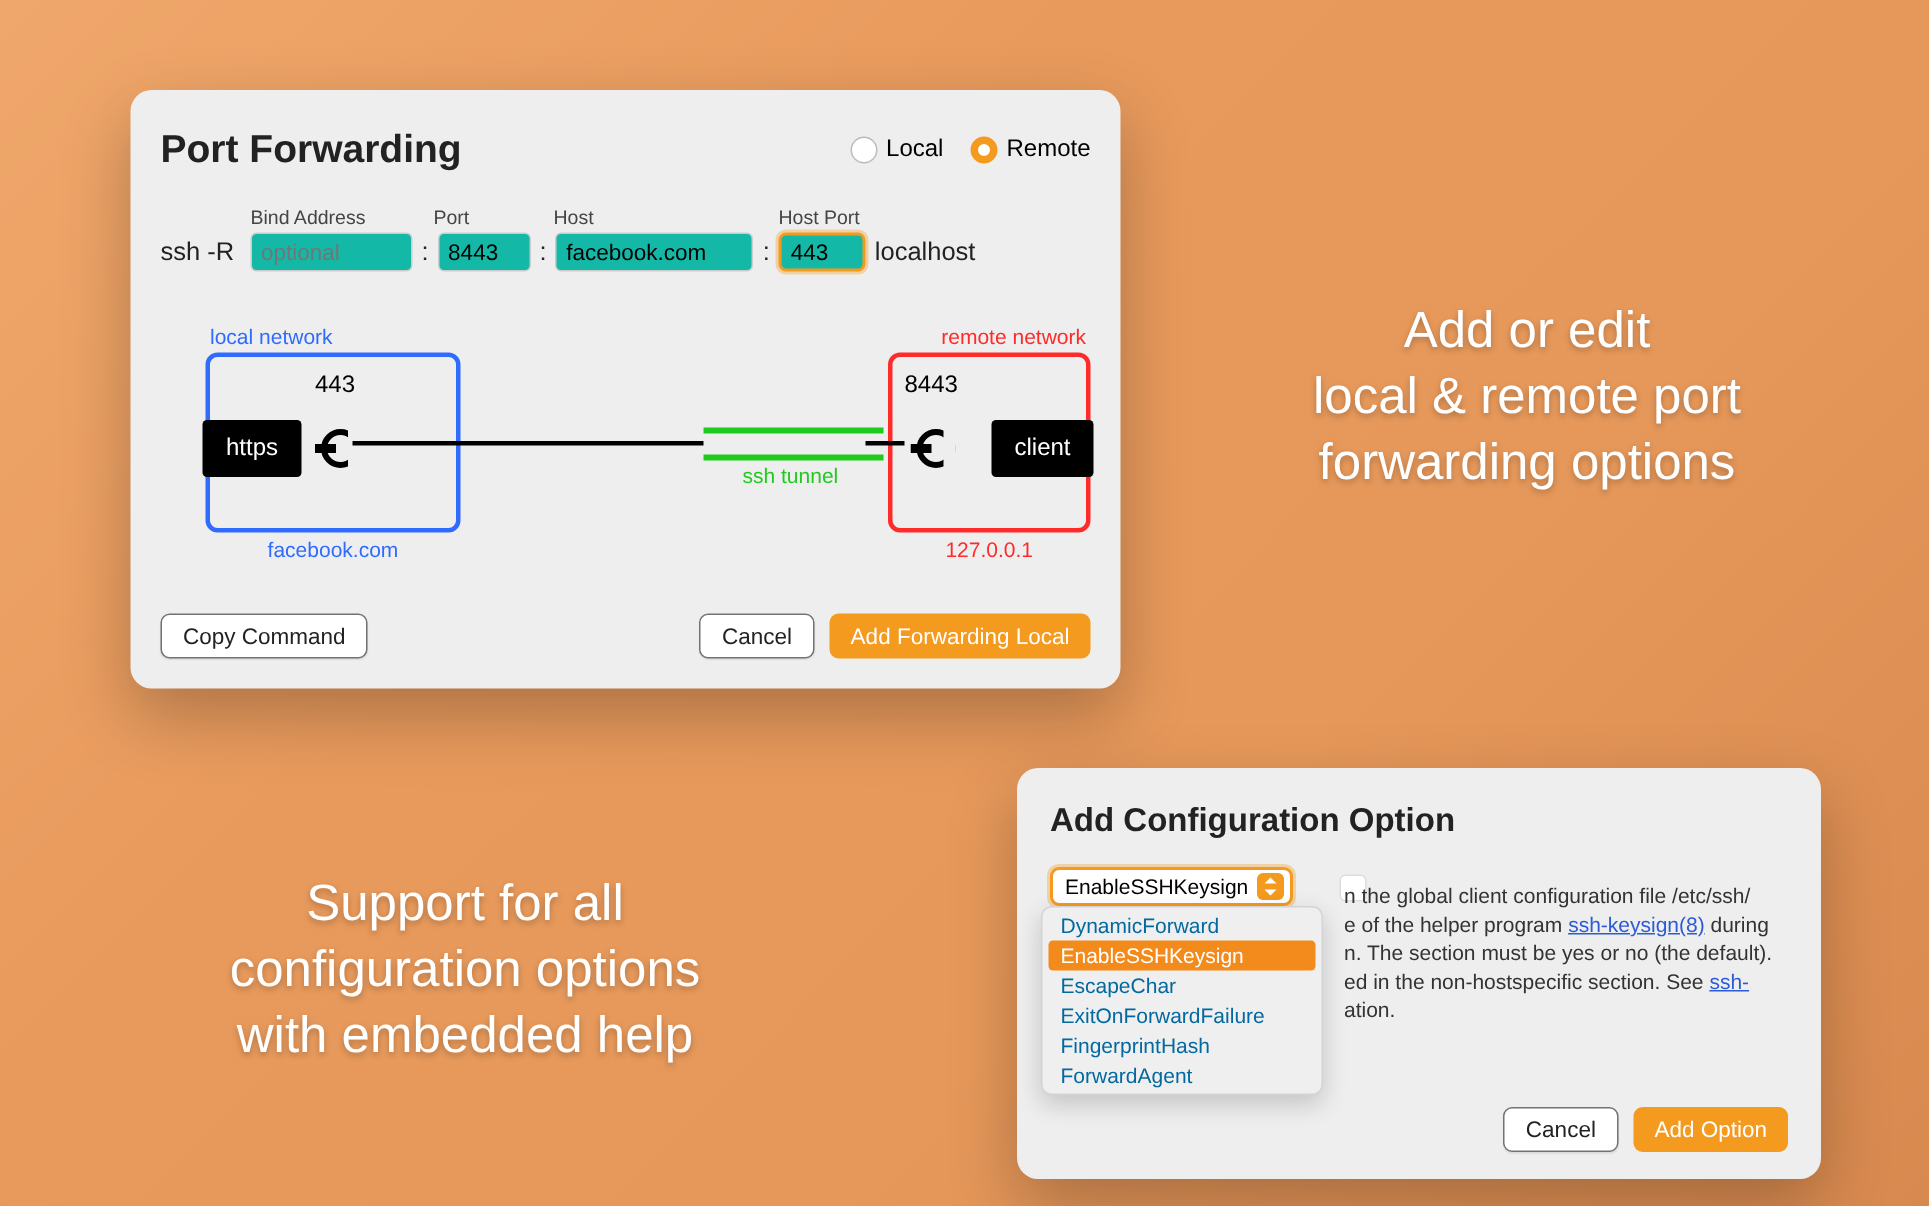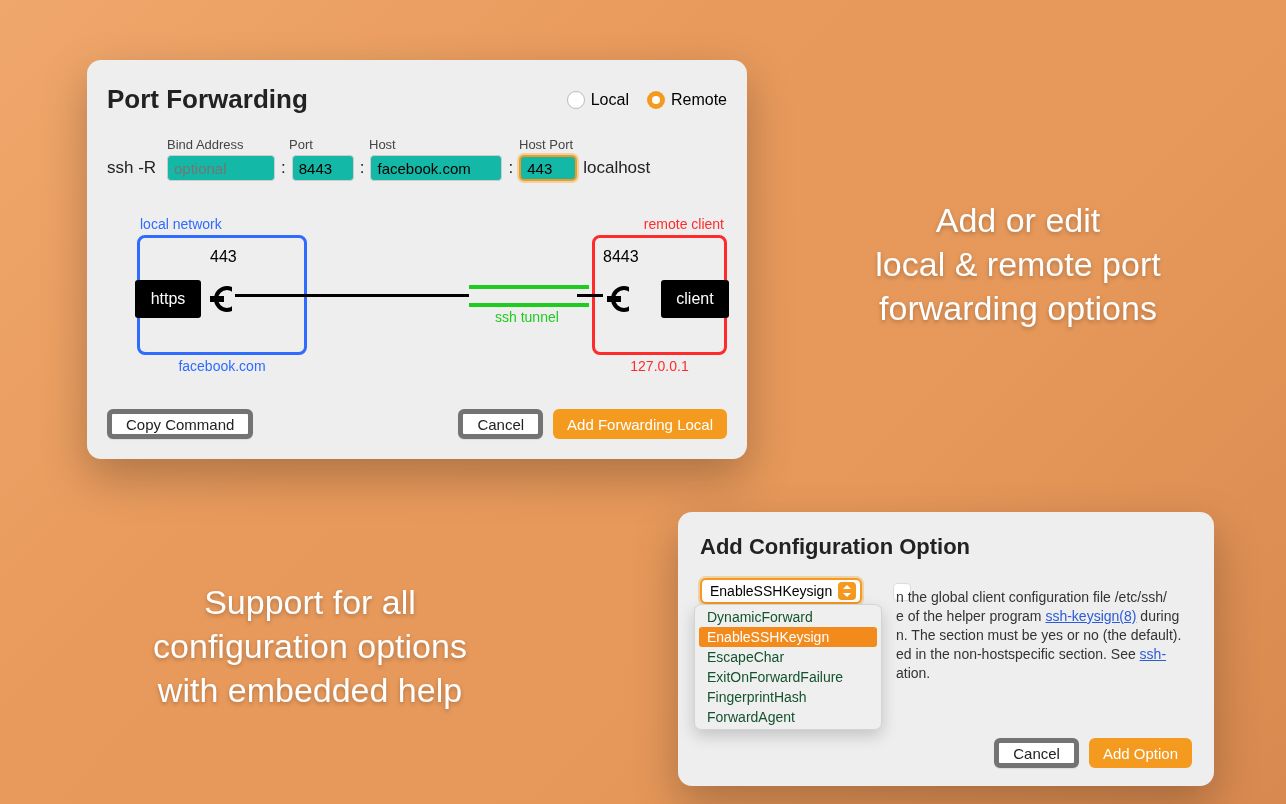--- a/index.html
+++ b/index.html
@@ -177,21 +177,21 @@
     font-size: 15px;
     padding: 0 14px;
     cursor: pointer;
     display: inline-flex;
     align-items: center;
     border: none;
     font-family: inherit;
   }
   .btn-white {
     background: #fff;
-    border: 5px solid #737373;
+    border: 1px solid #737373;
     box-shadow: 0 1px 1px rgba(0,0,0,0.08);
     color: #222;
   }
   .btn-orange {
     background: #f39a1f;
     color: #fff;
   }
 
   
   .caption {
@@ -267,21 +267,21 @@
     background: #efefef;
     border: 1px solid #d4d4d4;
     border-radius: 7px;
     box-shadow: 0 6px 16px rgba(0,0,0,0.18);
     padding: 2px 0;
     font-size: 14px;
     z-index: 3;
   }
   .dd-item {
     padding: 2px 12px;
-    color: #14532d;
+    color: #0369a1;
     cursor: pointer;
   }
   .dd-item.selected {
     background: #f38b1c;
     color: #fff;
     border-radius: 3px;
     margin: 0 4px;
     padding: 2px 8px;
   }
 
@@ -354,21 +354,21 @@
             <rect x="0" y="10" width="14" height="6" fill="#000"></rect>
             <rect x="22" y="0" width="22" height="26" fill="#eeeeee"></rect>
           </svg>
       </div>
       <div class="portlabel" style="left:70px">443</div>
       <div class="net-bottom">facebook.com</div>
     </div>
 
 
     <div class="netbox remotenet">
-      <div class="net-label">remote client</div>
+      <div class="net-label">remote network</div>
       <div class="blackbox bb-client">client</div>
       <div class="plug" style="left:12px">
         <svg width="30" height="26">
             <circle cx="17" cy="13" r="11" fill="none" stroke="#000" stroke-width="4"></circle>
             <rect x="0" y="10" width="14" height="6" fill="#000"></rect>
             <rect x="22" y="0" width="22" height="26" fill="#eeeeee"></rect>
           </svg>
       </div>
       <div class="portlabel" style="left:8px">8443</div>
       <div class="net-bottom">127.0.0.1</div>

